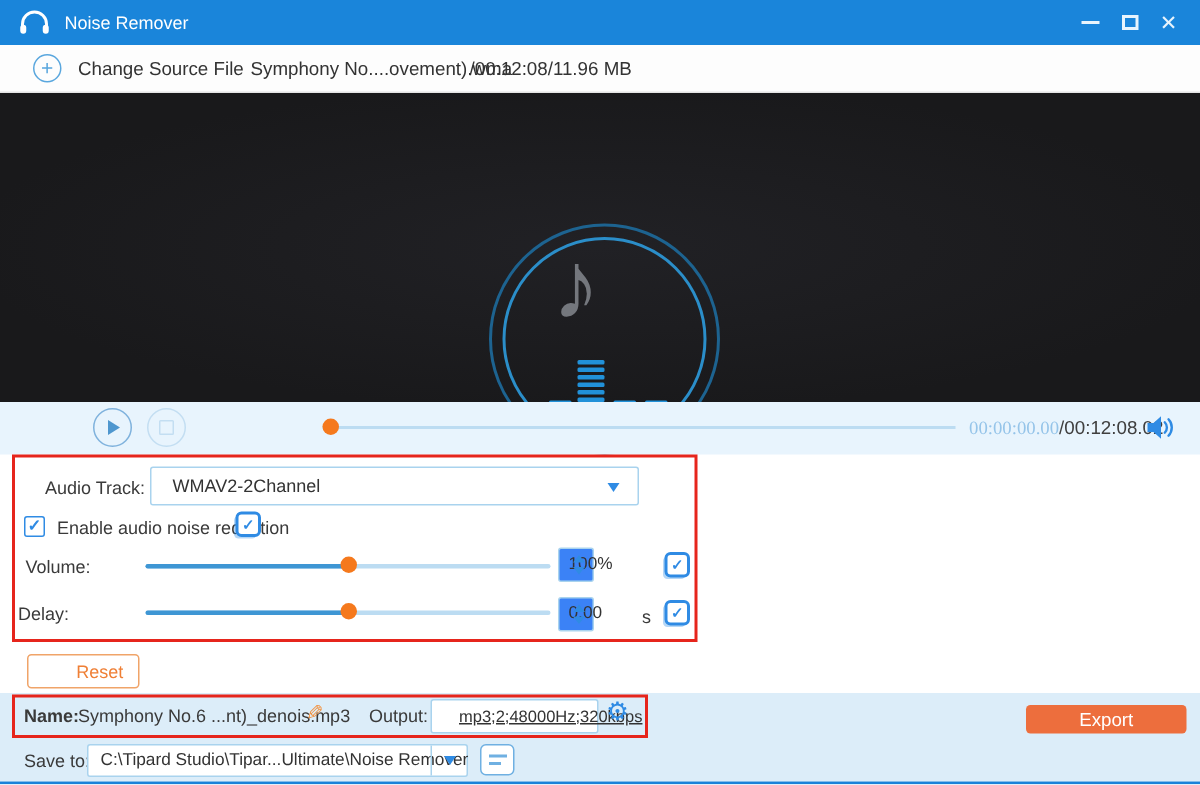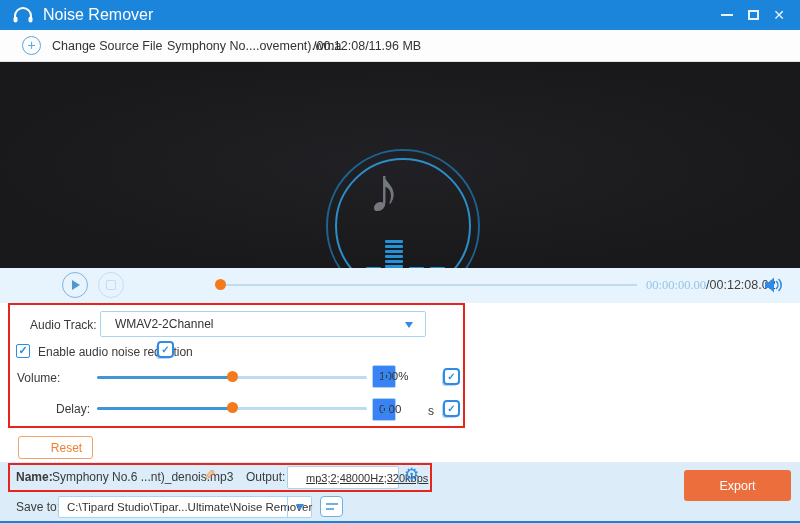--- a/index.html
+++ b/index.html
@@ -4,21 +4,21 @@
 <style>
   html,body{margin:0;padding:0;background:#ffffff;}
   #app{position:relative;width:800px;height:523px;font-family:"Liberation Sans",sans-serif;
        overflow:hidden;background:#fff;box-sizing:border-box;}
   #app *{box-sizing:border-box;}
 
   
   .titlebar{position:absolute;left:0;top:0;width:800px;height:30px;background:#1a85da;
             display:flex;align-items:center;}
   .logo{margin-left:12px;display:flex;align-items:center;}
-  .apptitle{color:#ffffff;font-size:16px;margin-left:9px;}
+  .apptitle{color:#ffffff;font-size:12px;margin-left:9px;}
   .winctrls{margin-left:auto;margin-right:8px;display:flex;}
   .wbtn{width:26px;height:26px;display:flex;align-items:center;justify-content:center;cursor:pointer;}
   .ic-min{width:12px;height:2px;background:#e8f4fd;}
   .ic-max{width:11px;height:10px;border:2px solid #e8f4fd;}
   .ic-close{color:#e8f4fd;font-size:14px;line-height:1;}
   .ic-close::after{content:"✕";}
 
   
   .sourcebar{position:absolute;left:0;top:30px;width:800px;height:32px;background:#fdfdfd;
              border-bottom:1px solid #e4e4e4;}
@@ -110,21 +110,21 @@
   .combo{position:absolute;left:58px;top:496px;width:254px;height:22px;background:#fff;
          border:1px solid #a9d3ee;border-radius:2px;cursor:pointer;}
   .combo .path{position:absolute;left:8px;top:4px;font-size:11.5px;color:#333;white-space:nowrap;}
   .combo .arrowseg{position:absolute;right:0;top:0;width:24px;height:100%;border-left:1px solid #a9d3ee;
                    display:flex;align-items:center;justify-content:center;}
   .folderbtn{position:absolute;left:320px;top:496px;width:23px;height:21px;background:#fff;
              border:1px solid #6fb0e2;border-radius:4px;cursor:pointer;}
   .folderbtn::before{content:"";position:absolute;left:5px;top:6px;width:12px;height:2px;background:#6fb0e2;}
   .folderbtn::after{content:"";position:absolute;left:5px;top:11px;width:8px;height:2px;background:#6fb0e2;}
 
-  .btn-export{position:absolute;left:684px;top:470px;width:107px;height:31px;background:#ed6e3d;
+  .btn-export{position:absolute;left:684px;top:470px;width:107px;height:19px;background:#ed6e3d;
               border-radius:3px;color:#fff;font-size:12.5px;display:flex;align-items:center;
               justify-content:center;cursor:pointer;}
   .bottom-edge{position:absolute;left:0;top:521px;width:800px;height:2px;background:#1a82d9;}
 
   
   .redbox{position:absolute;border:2px solid #e6251c;pointer-events:none;}
   .redbox1{left:8px;top:303px;width:457px;height:125px;}
   .redbox2{left:8px;top:463px;width:424px;height:29px;}
 </style>
 </head>
@@ -213,21 +213,21 @@
     <div class="fill" style="width: 50%;"></div>
     <div class="dot" style="left: calc(50% - 5px);"></div>
   </div>
   <div class="spinner" style="left:372px;top:365px;">
     <span class="num">100%</span>
     <span class="spin-up"></span>
     <span class="spin-dn"></span>
   </div>
   <div class="applyicon" style="left:443px;top:368px;"></div>
 
-  <span class="label" style="left:12px;top:402px;margin-left:44px;">Delay:</span>
+  <span class="label" style="left:12px;top:402px;">Delay:</span>
   <div class="slider" style="left:97px;top:402px;">
     <div class="rail"></div>
     <div class="fill" style="width: 50%;"></div>
     <div class="dot" style="left: calc(50% - 5px);"></div>
   </div>
   <div class="spinner" style="left:372px;top:398px;text-decoration:underline;">
     <span class="num">0.00</span>
     <span class="spin-up"></span>
     <span class="spin-dn"></span>
   </div>

